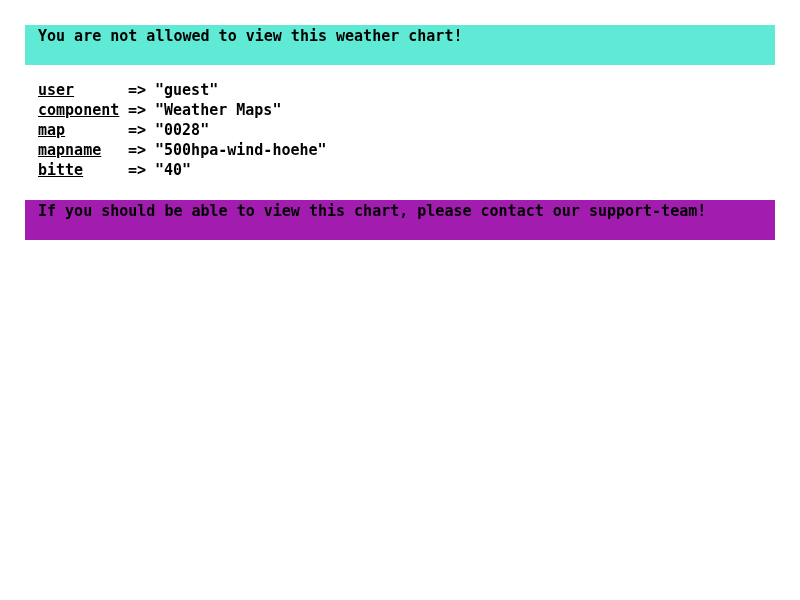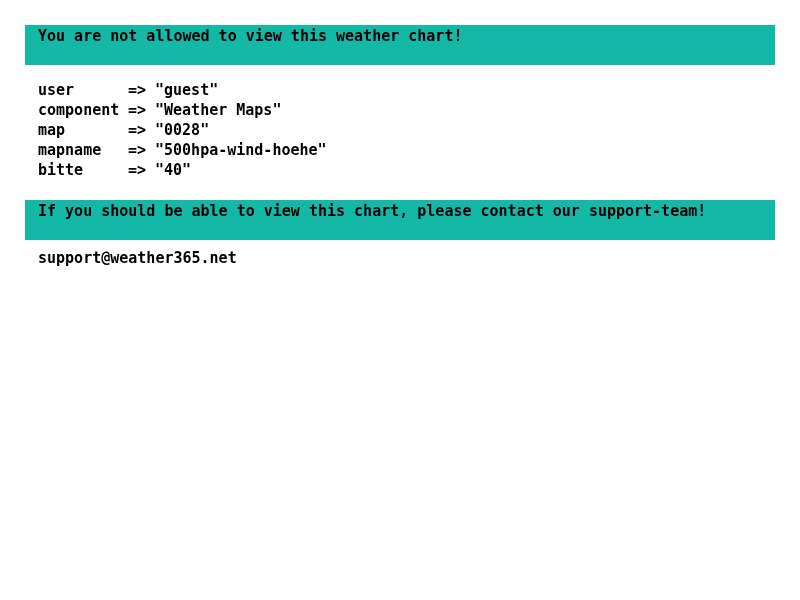--- a/index.html
+++ b/index.html
@@ -24,37 +24,37 @@
   .banner-error { top: 25px; }
   .banner-info  { top: 200px; }
   .banner-line { white-space: pre; }
   .kv-list {
     position: absolute;
     left: 38px;
     top: 80px;
     line-height: 20px;
   }
   .kv-row { display: flex; height: 20px; white-space: pre; }
-  .kv-key   { display: inline-block; width: 90px; }
+  .kv-key   { display: inline-block; width: 90px; text-decoration: underline; }
   .kv-arrow { display: inline-block; width: 27px; }
   .kv-value { display: inline-block; }
   .footer {
     position: absolute;
     left: 38px;
     top: 249px;
     width: 737px;
     display: flex;
     justify-content: space-between;
     white-space: pre;
   }
 </style>
 </head>
 <body style="background: rgb(255, 255, 255); color: rgb(0, 0, 0);">
 
-<div class="banner banner-error" style="background: #14b8a6;">
+<div class="banner banner-error" style="background: #5eead4;">
   <div class="banner-line">You are not allowed to view this weather chart!</div>
 </div>
 
 <div class="kv-list">
   <div class="kv-row">
     <span class="kv-key">user</span>
     <span class="kv-arrow">=&gt;</span>
     <span class="kv-value">"guest"</span>
   </div>
   <div class="kv-row">
@@ -72,19 +72,18 @@
     <span class="kv-arrow">=&gt;</span>
     <span class="kv-value">"500hpa-wind-hoehe"</span>
   </div>
   <div class="kv-row">
     <span class="kv-key">bitte</span>
     <span class="kv-arrow">=&gt;</span>
     <span class="kv-value">"40"</span>
   </div>
 </div>
 
-<div class="banner banner-info" style="background: #14b8a6;">
+<div class="banner banner-info" style="background: #a21caf;">
   <div class="banner-line">If you should be able to view this chart, please contact our support-team!</div>
 </div>
 
 <div class="footer">
-  <span>support@weather365.net</span>
 </div>
 
 </body></html>

